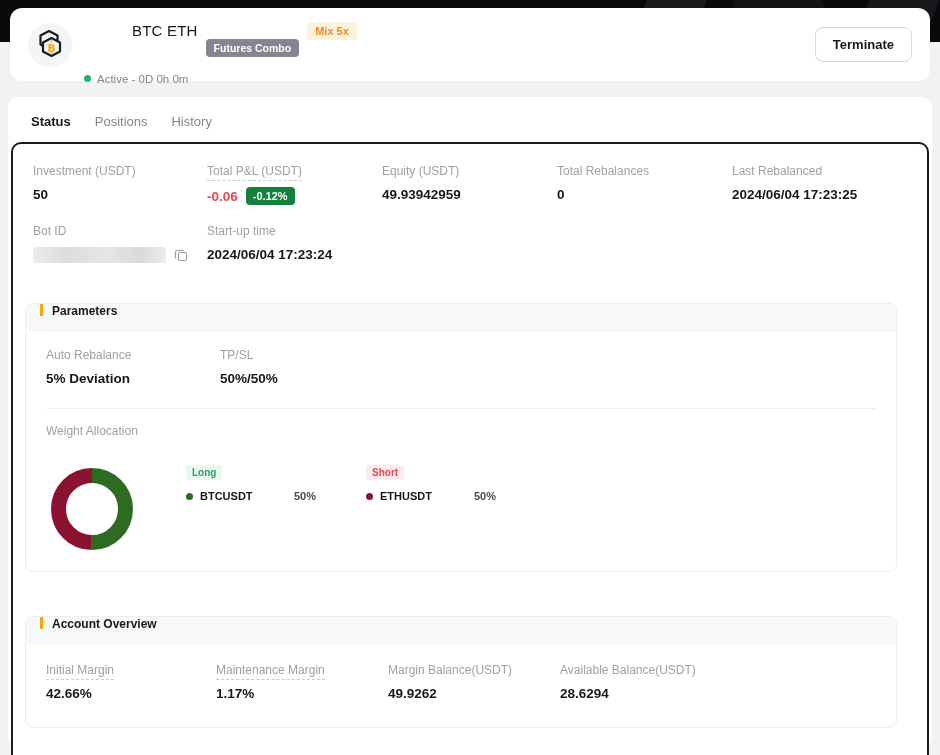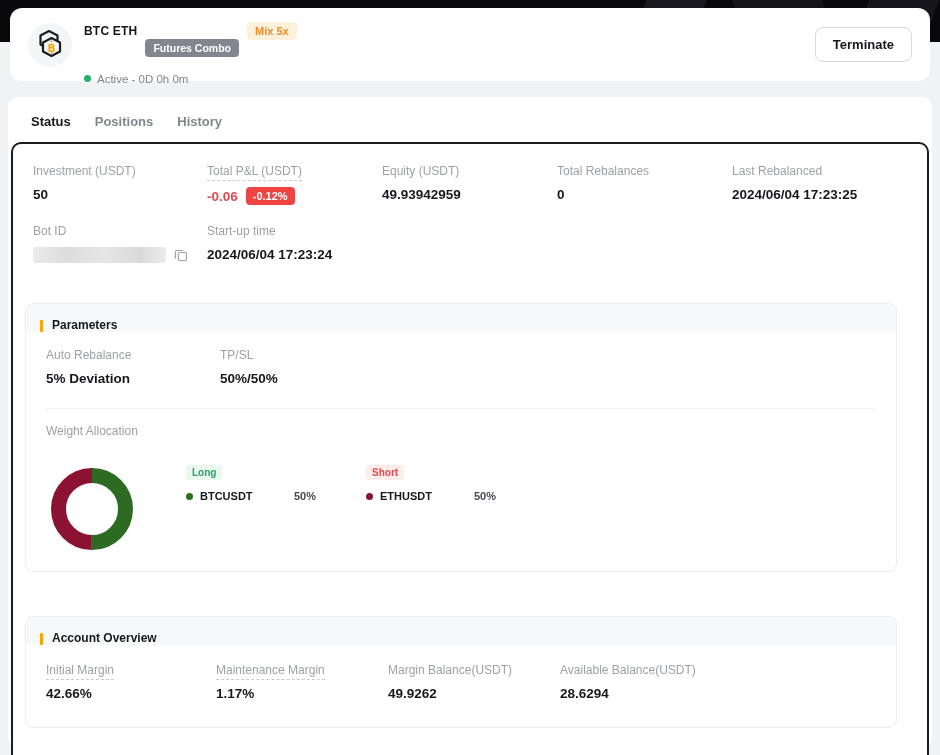--- a/index.html
+++ b/index.html
@@ -17,67 +17,67 @@
 
   
   .header-card {
     position:absolute; left:10px; right:10px; top:8px; height:73px;
     background:#fff; border-radius:12px; display:flex; align-items:center;
     padding:0 18px; z-index:2;
   }
   .logo { width:44px; height:44px; border-radius:50%; background:#f4f5f7; display:flex; align-items:center; justify-content:center; flex:0 0 auto; }
   .title-block { margin-left:12px; }
   .title-row { display:flex; align-items:center; gap:8px; }
-  .bot-title { font-size:12px; font-weight:700; letter-spacing:.2px; }
+  .bot-title { font-size:15px; font-weight:400; letter-spacing:.2px;margin-left:48px; }
   .badge-gray { background:#84868f; color:#fff; font-size:10.5px; font-weight:700; padding:3px 8px; border-radius:4px;margin-top:34px; }
   .badge-orange { background:#fcf1da; color:#ee8c28; font-size:11px; font-weight:700; padding:3px 8px; border-radius:4px; }
   .status-row { display:flex; align-items:center; gap:6px; margin-top:16px; }
   .green-dot { width:7px; height:7px; border-radius:50%; background:#20b26c; }
   .status-text { font-size:11.5px; color:#81858c; }
   .terminate-btn {
     margin-left:auto; background:#fff; border:1px solid #d7d8dc; border-radius:8px;
     padding:9px 17px; font-size:13px; font-weight:700; color:#17181b; cursor:pointer;
     font-family:inherit;
   }
 
   
   .panel {
     position:absolute; left:8px; right:8px; top:97px; bottom:8px;
     background:#fff; border-radius:10px; padding:17px 3px 3px 3px; z-index:2;
   }
   .tabs { display:flex; gap:24px; margin-left:20px; }
-  .tab { font-size:13px; color:#81858c; font-weight:700; cursor:pointer; }
+  .tab { font-size:13px; color:#81858c; font-weight:400; cursor:pointer; }
   .tab.active { color:#17181b; font-weight:700; }
 
   .status-box {
     margin-top:13px; border:2px solid #1b1c1f; border-radius:10px;
     height:695px; padding:20px 30px 0 12px; background:#fff;
   }
 
   
   .stats-grid { display:grid; grid-template-columns:174px 175px 175px 175px 1fr; padding-left:8px; }
   .stats-grid.row2 { grid-template-columns:174px 1fr; margin-top:19px; }
   .stat-label { font-size:12px; color:#9da0a8; }
   .stat-label .dashed { border-bottom:1px dashed #c9cbd1; padding-bottom:2px; }
   .stat-value { margin-top:9px; font-size:13.5px; font-weight:700; color:#17181b; display:flex; align-items:center; gap:8px; }
   .stat-value.red { color:#e14a50; }
-  .pl-badge { background:#ef4444; color:#fff; font-size:11px; font-weight:700; padding:3px 7px; border-radius:4px; }
+  .pl-badge { background:#15803d; color:#fff; font-size:11px; font-weight:700; padding:3px 7px; border-radius:4px; }
   .botid-row { display:flex; align-items:center; gap:8px; margin-top:9px; }
   .botid-blur {
     width:133px; height:16px; border-radius:2px;
     background:linear-gradient(90deg,#ececec 0%,#dcdcdc 25%,#e6e6e6 55%,#d9d9d9 80%,#ececec 100%);
   }
   .copy-icon { width:14px; height:14px; color:#9da0a8; cursor:pointer; }
 
   
   .section-card { border:1px solid #ededf0; border-radius:8px; margin-top:40px; background:#fff; }
   .section-card.account { margin-top:44px; }
   .section-header {
     background:#f7f8fa; border-radius:8px 8px 0 0; height:28px;
-    display:flex; align-items:flex-end; padding-left:14px; gap:9px;
+    display:flex; align-items:flex-start; padding-left:14px; gap:9px;
   }
   .orange-bar { width:3px; height:12px; background:#f7a600; border-radius:1px; }
   .section-title { font-size:12px; font-weight:600; color:#17181b; }
   .section-body { padding:16px 20px 8px 20px; }
   .section-body.account-body { padding:18px 20px 26px 20px; }
 
   .param-grid { display:grid; grid-template-columns:174px 1fr; }
   .acct-grid { display:grid; grid-template-columns:170px 172px 172px 1fr; }
 
   .divider { border-top:1px solid #f0f0f2; margin-top:22px; }

